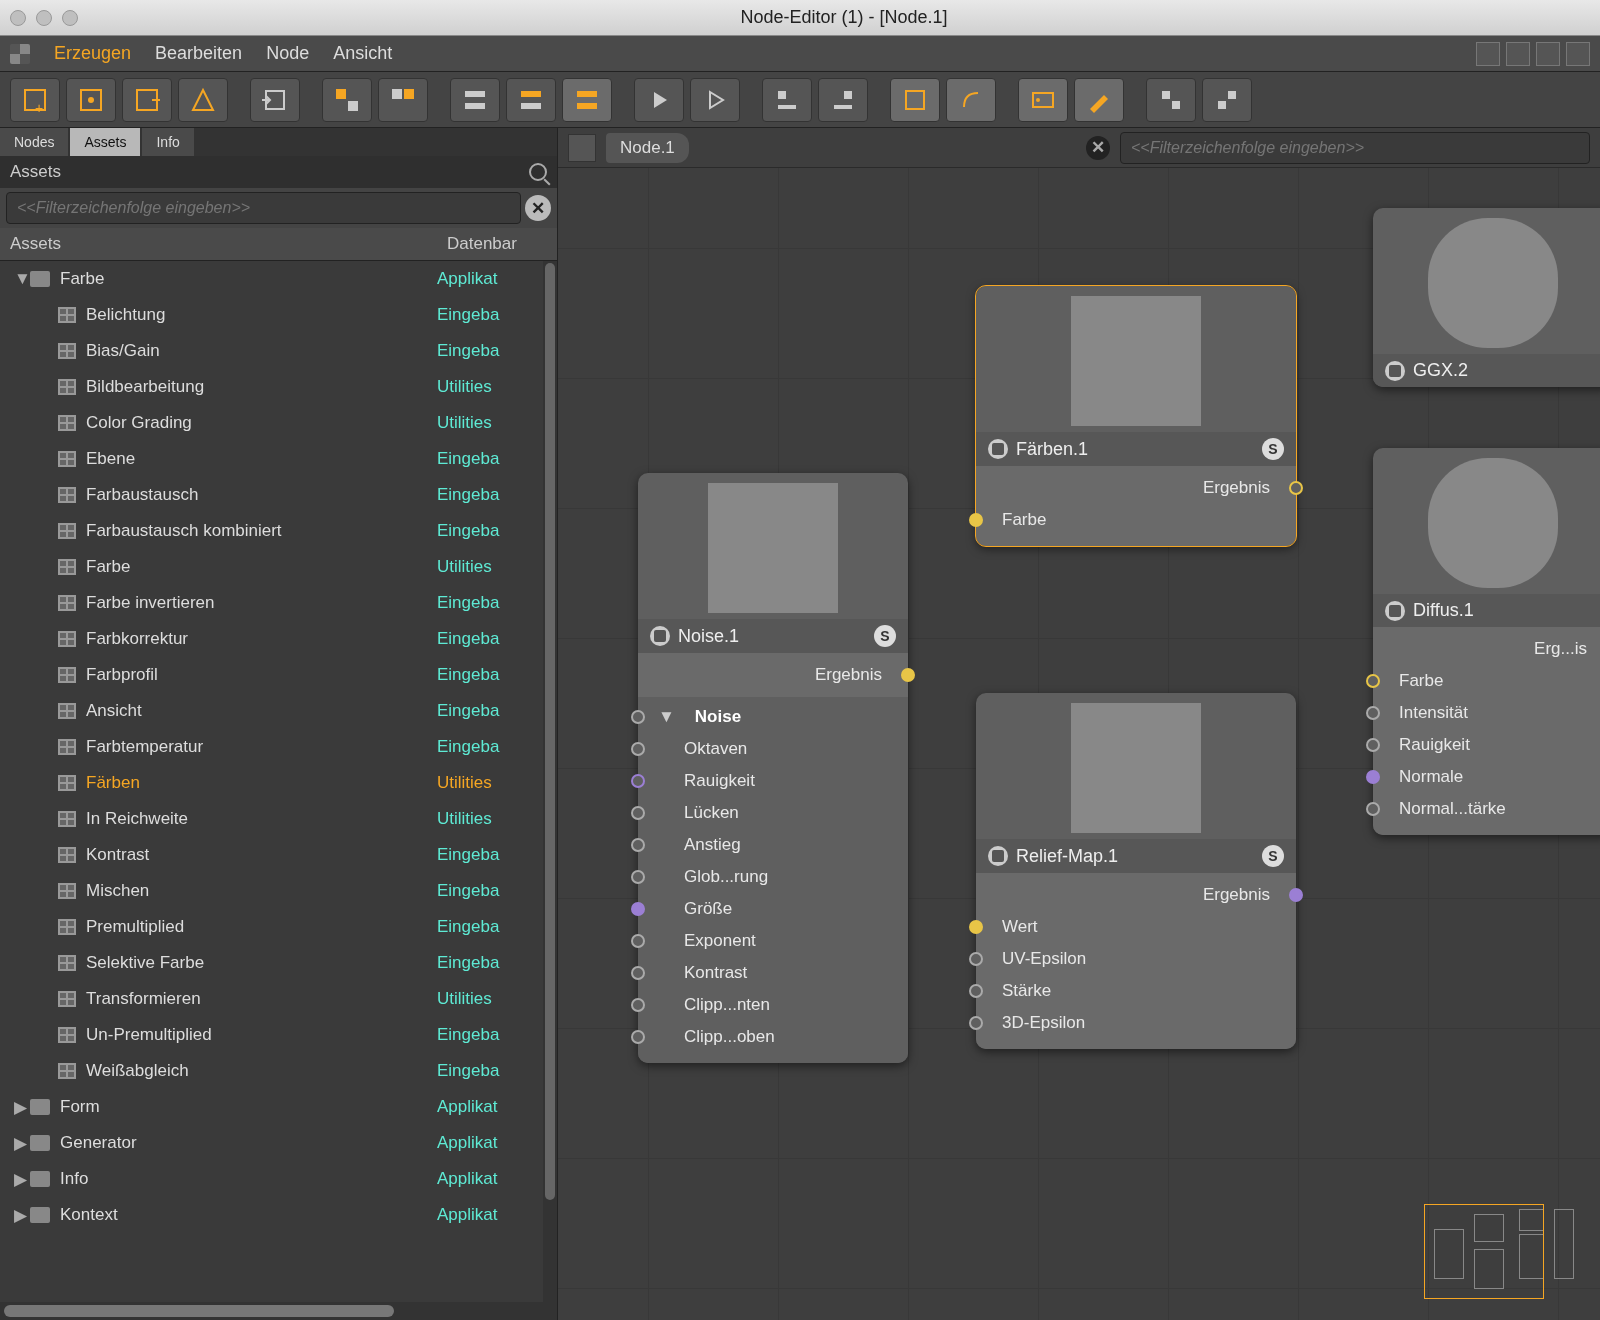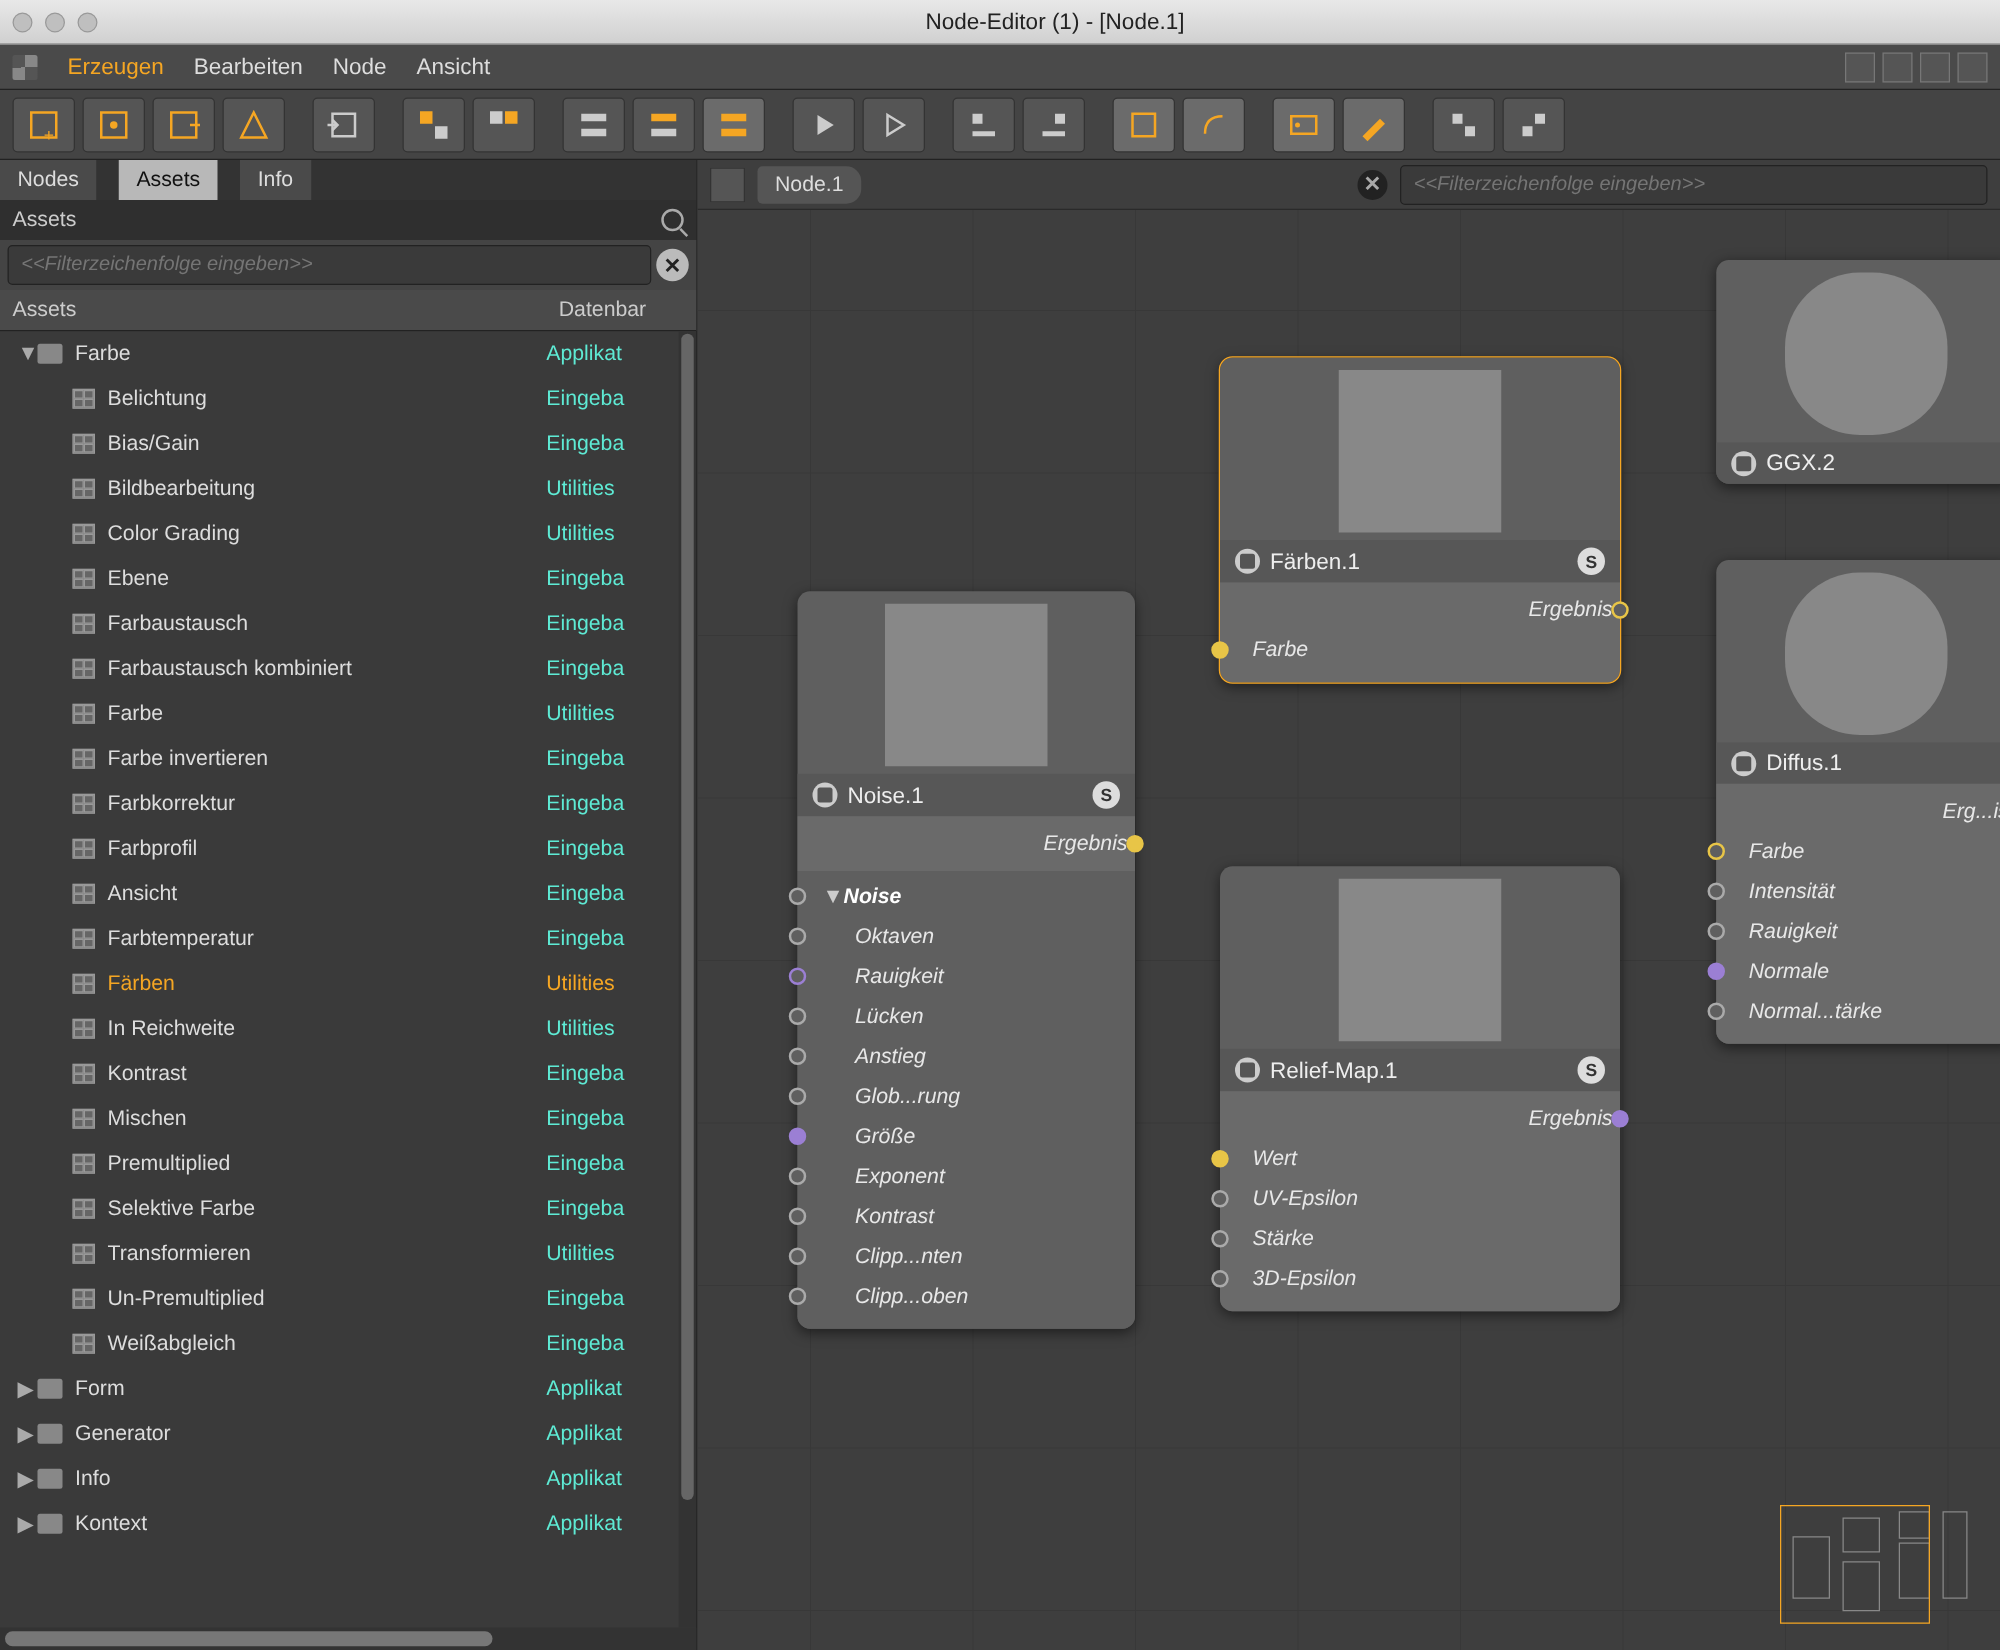--- a/index.html
+++ b/index.html
@@ -24,21 +24,21 @@
 .tbtn { width: 50px; height: 44px; background:#555; border:1px solid #333; border-radius:4px; display:flex; align-items:center; justify-content:center; }
 .tbtn.orange svg rect, .tbtn.orange svg polygon { stroke:#f5a623; fill:none;}
 .tbtn svg { width:30px; height:30px; }
 .tsep { width: 10px; }
 .tbtn.active { background:#6b6b6b; }
 
 
 .main { display:flex; height: calc(100% - 128px); }
 .sidebar { width: 558px; background:#3a3a3a; border-right:1px solid #222; display:flex; flex-direction:column; }
 .tabs { display:flex; background:#333; }
-.tabs div { padding:6px 14px; background:#4a4a4a; margin-right:18px; font-size:17px; color:#ddd;}
+.tabs div { padding:6px 14px; background:#4a4a4a; margin-right:2px; font-size:14px; color:#ddd;}
 .tabs div.active { background:#b8b8b8; color:#111; }
 .panel-head { padding:6px 10px; background:#2f2f2f; display:flex; justify-content:space-between; align-items:center; font-size:17px; font-weight:500;}
 .filterrow { display:flex; align-items:center; padding:4px 6px; background:#444; gap:4px;}
 .filterrow input { flex:1; background:#3a3a3a; border:1px solid #222; color:#aaa; padding:6px 10px; font-size:16px; border-radius:4px; font-style:italic;}
 .filterrow .x { width:26px; height:26px; background:#bbb; border-radius:50%; color:#222; display:flex;align-items:center;justify-content:center; font-weight:bold;}
 .colhead { display:flex; background:#4a4a4a; border-bottom:1px solid #222;}
 .colhead div { padding:6px 10px; font-size:17px; color:#ccc;}
 .colhead div:first-child{ flex:1;}
 .colhead div:last-child{ width:120px;}
 .treewrap{ flex:1; overflow-y:auto; position:relative;}
@@ -72,21 +72,21 @@
 .node.selected{ outline:1.5px solid #f5a623; }
 .node .preview{ width:130px; height:130px; margin:10px auto 6px; background:#888;}
 .node .hdr{ display:flex; align-items:center; gap:8px; padding:6px 12px; background:#575757; border-radius:0;}
 .node .hdr.bot{border-radius:0 0 10px 10px;}
 .node .hdr .nico2{width:20px;height:20px;border-radius:50%;background:#ccc;position:relative;}
 .node .hdr .nico2::after{content:"";position:absolute;inset:4px;background:#555;border-radius:2px;}
 .node .hdr .nm{flex:1;color:#eee;font-size:18px;}
 .node .hdr .s{width:22px;height:22px;border-radius:50%;background:#ddd;color:#333;font-weight:bold;display:flex;align-items:center;justify-content:center;font-size:14px;}
 .node .body{ background:#6a6a6a; padding:6px 0;}
 .node .portrow{ display:flex; align-items:center; height:32px; font-size:17px; position:relative;}
-.node .portrow .pl{flex:1; padding:0 6px; color:#e8e8e8;font-style:italic;}
+.node .portrow .pl{flex:1; padding:0 26px; color:#e8e8e8;}
 .node .portrow .pl.right{text-align:right;}
 .node .portrow.group .pl{font-weight:bold; color:#fff;}
 .node .portrow .caret2{color:#ccc; margin-left:20px; margin-right:-6px;}
 .port { width:14px; height:14px; border-radius:50%; background:#4a4a4a; border:2px solid #999; position:absolute;}
 .port.in{left:-7px;}
 .port.out{right:-7px;}
 .port.yellow{background:#e8c547;border-color:#e8c547;}
 .port.yellow-ring{background:#5f5f5f;border-color:#e8c547;}
 .port.purple{background:#9b7fd4;border-color:#9b7fd4;}
 .port.purple-ring{background:#5f5f5f;border-color:#9b7fd4;}

